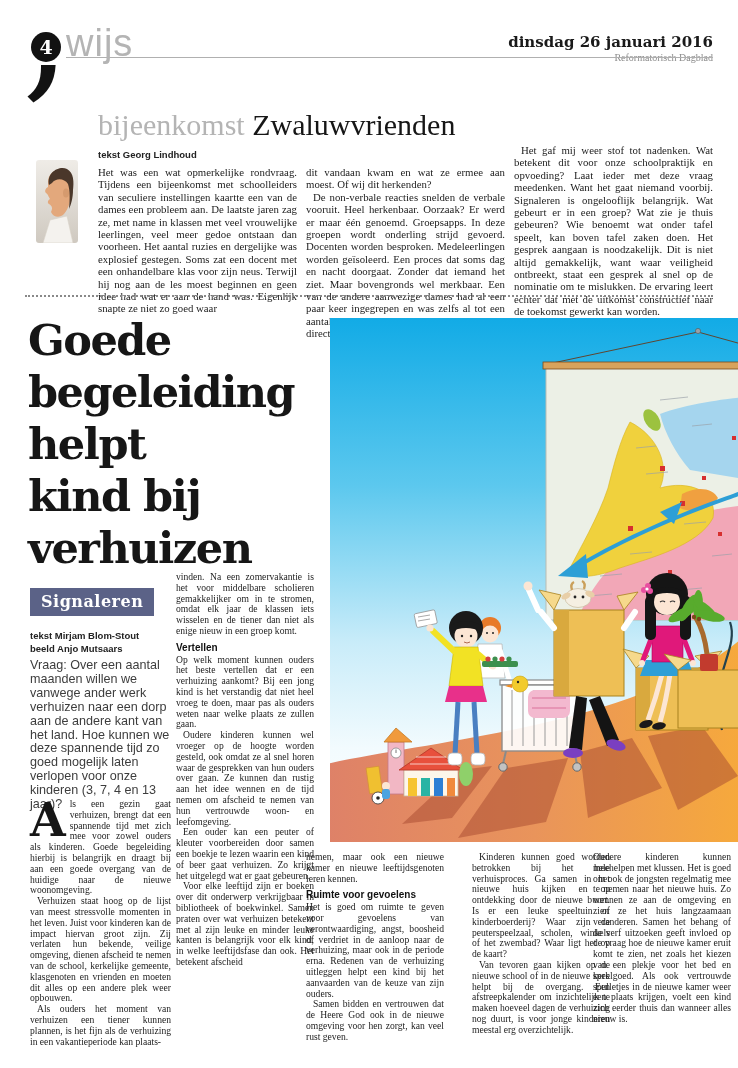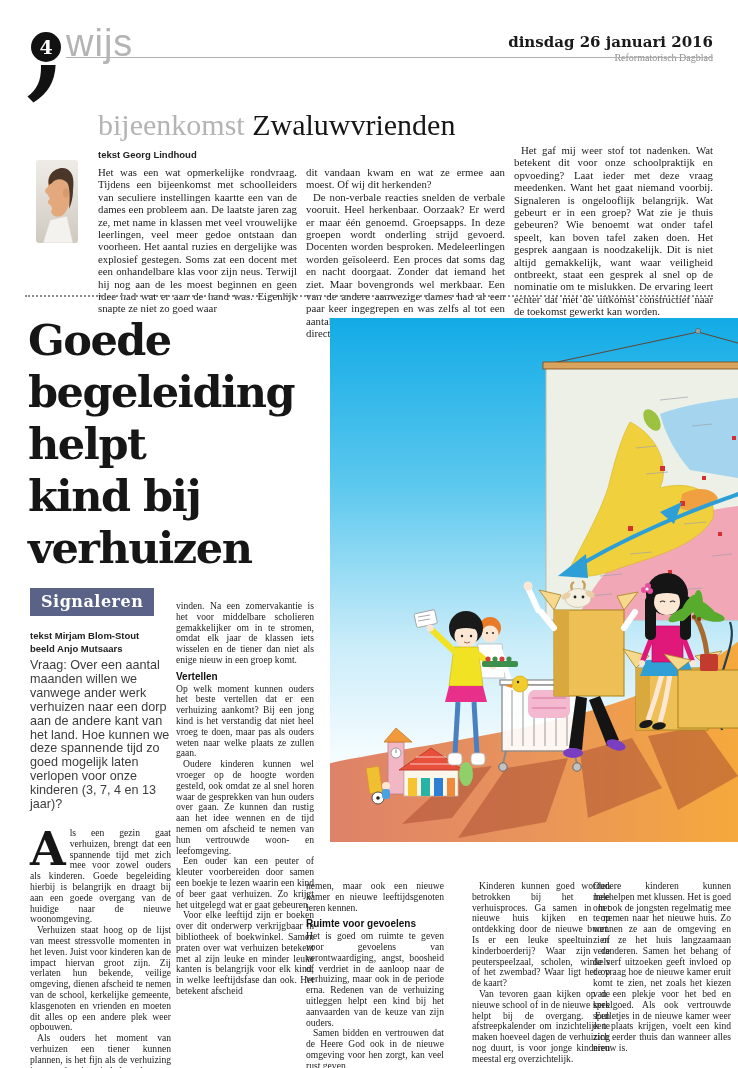--- a/index.html
+++ b/index.html
@@ -36,21 +36,21 @@
   
   #headline{left:28px;top:314px;width:302px;font-family:"DejaVu Serif",serif;font-weight:bold;
             font-size:43px;line-height:52px;letter-spacing:-1.5px;color:#161616;}
   #illustration{left:330px;top:318px;width:408px;height:524px;}
   .label{left:30px;top:588px;background:#5b6287;color:#fff;font-family:"DejaVu Serif",serif;
          font-weight:bold;font-size:16px;padding:4px 11px 5px;letter-spacing:.5px;}
   .credits{left:30px;top:630px;font-family:"Liberation Sans",sans-serif;font-weight:bold;
            font-size:9.5px;line-height:12.5px;color:#222;}
   .question{left:30px;top:659px;width:143px;font-family:"Liberation Sans",sans-serif;
             font-size:12.6px;line-height:13.9px;color:#3d3d3d;}
-  .fcol{width:138px;font-size:9.6px;line-height:10.8px;text-align:justify;margin-top:29px;}
+  .fcol{width:138px;font-size:9.6px;line-height:10.8px;text-align:justify;}
   .fcol p{margin:0;}
   .fcol p.ind{text-indent:7px;}
   .subhead{font-family:"Liberation Sans",sans-serif;font-weight:bold;font-size:10px;
            margin:6px 0 1px;text-align:left;color:#111;}
   #fcol1{left:30px;top:799px;width:141px;}
   #fcol2{left:176px;top:572px;}
   #fcol3{left:306px;top:852px;}
   #fcol4{left:472px;top:852px;}
   #fcol5{left:593px;top:852px;}
   .dropcap{float:left;font-family:"DejaVu Serif",serif;font-weight:bold;font-size:46px;

